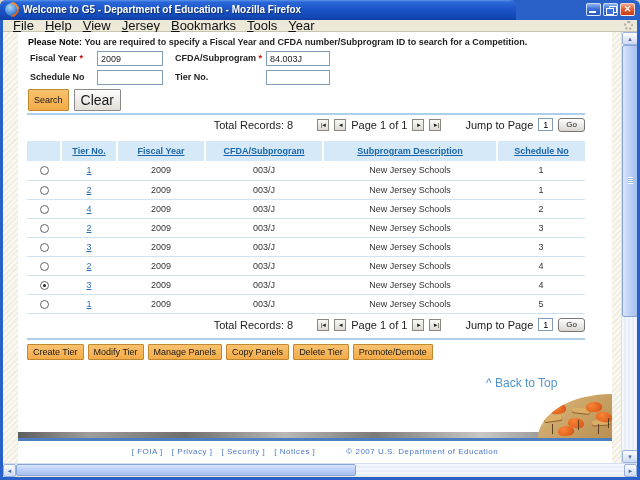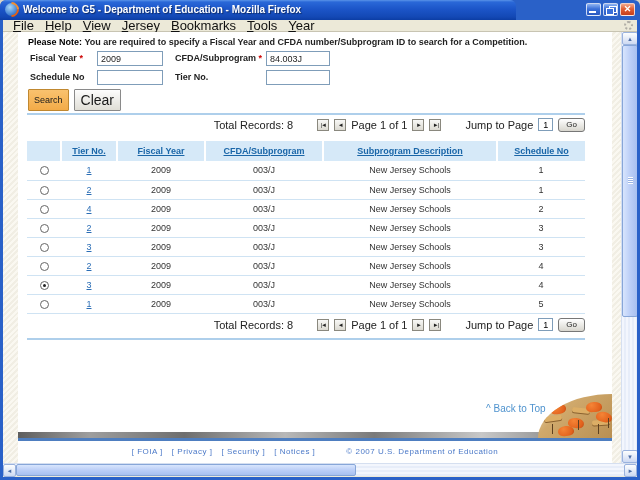--- a/index.html
+++ b/index.html
@@ -74,21 +74,21 @@
   .grid th a{color:#1a66a8;font-weight:bold;text-decoration:underline;}
   .grid td{height:19px;text-align:center;font-size:9px;color:#333;border-bottom:1px solid #cfe3f3;background:#fff;}
   .tier-link{color:#2a6db5;text-decoration:underline;}
   .radio{position:relative;display:inline-block;width:9px;height:9px;border:1px solid #666;border-radius:50%;background:#fff;vertical-align:middle;}
   .radio.on::after{content:'';position:absolute;inset:2px;background:#222;border-radius:50%;}
 
   
   .actions{position:absolute;left:9px;top:312px;display:flex;gap:4px;}
 
   
-  .back-top{position:absolute;left:468px;top:371px;font-size:10px;color:#4f93ce;white-space:nowrap;}
+  .back-top{position:absolute;left:468px;top:344px;font-size:12px;color:#4f93ce;white-space:nowrap;}
   .chairs{position:absolute;left:520px;top:362px;width:74px;height:44px;border-top-left-radius:100% 100%;
     overflow:hidden;background:linear-gradient(135deg,#ecdcb8 0%,#d0a96c 35%,#b98f52 100%);z-index:3;}
   .chairs i{position:absolute;display:block;}
   .seat{width:16px;height:10px;border-radius:50% 50% 40% 40%;background:radial-gradient(circle at 35% 30%,#f58436,#e2611c 70%,#b84a12);}
   .desk{width:18px;height:5px;background:#dcae66;border-radius:2px;box-shadow:0 1px 0 #8a6230;}
   .leg{width:1px;height:10px;background:#5d4020;}
   .metalbar{position:absolute;left:0;top:400px;width:594px;height:6px;
     background:linear-gradient(90deg,#5e5e5e 0%,#9e9e9e 12%,#6e6e6e 28%,#b8b8b8 45%,#7a7a7a 60%,#c8c8c8 78%,#8a8a8a 92%,#a8a8a8 100%);z-index:2;}
   .bluebar{position:absolute;left:0;top:406px;width:594px;height:3px;background:#4e7ec0;z-index:4;}
   .footer-links{position:absolute;left:0;top:415px;width:594px;display:flex;justify-content:center;align-items:center;
@@ -276,20 +276,28 @@
           <button class="pag-btn">►</button>
           <button class="pag-btn">►|</button>
           <span class="gap8"></span>
           <span class="pag-text">Jump to Page</span>
           <input class="jump-input" value="1" style="">
           <button class="go-btn">Go</button>
         </div>
 
         <div class="hrule" style="top:306px;"></div>
 
+        <div class="actions">
+          <button class="btn-orange">Create Tier</button>
+          <button class="btn-orange">Modify Tier</button>
+          <button class="btn-orange">Manage Panels</button>
+          <button class="btn-orange">Copy Panels</button>
+          <button class="btn-orange">Delete Tier</button>
+          <button class="btn-orange">Promote/Demote</button>
+        </div>
 
         <a class="back-top">
           <span>^</span>
           <span>Back to Top</span>
         </a>
 
         <div class="chairs">
           <i class="desk" style="left:6px;top:22px;transform:rotate(-8deg);"></i>
           <i class="desk" style="left:34px;top:14px;transform:rotate(6deg);"></i>
           <i class="desk" style="left:54px;top:26px;transform:rotate(-5deg);"></i>

